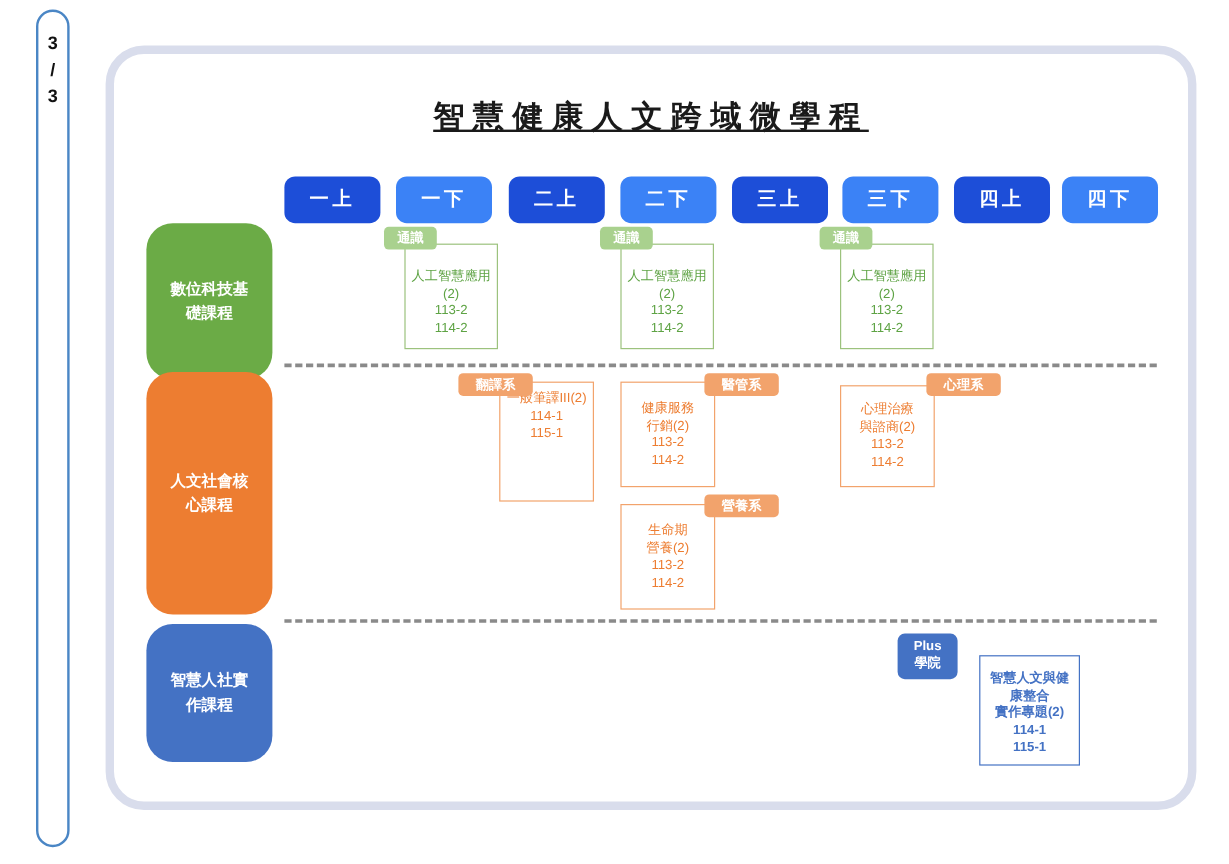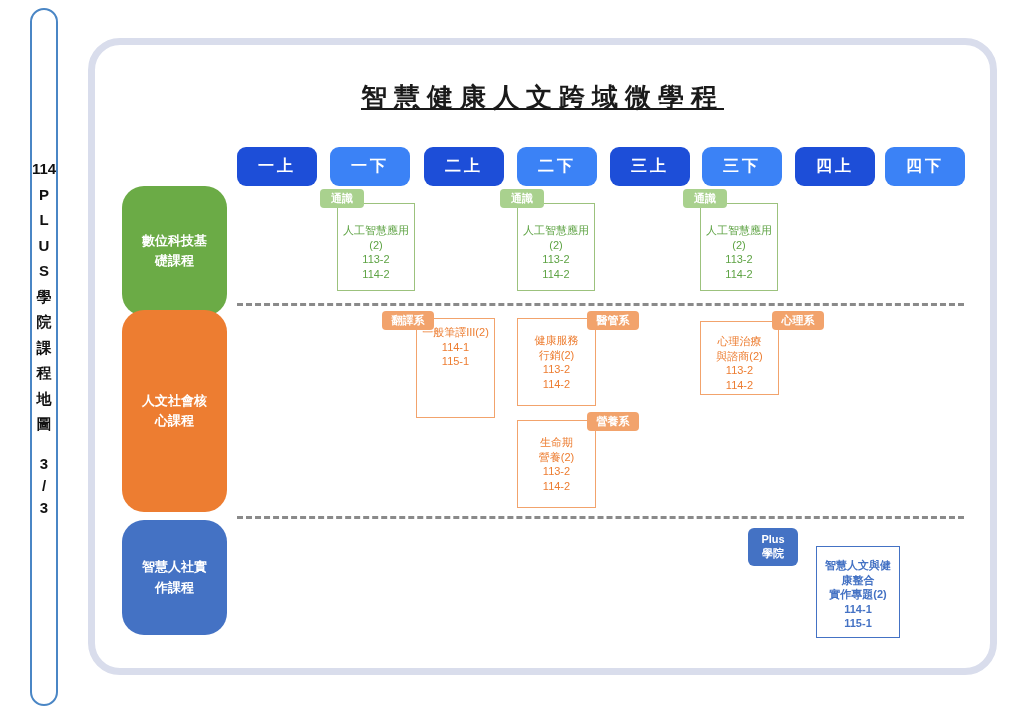--- a/index.html
+++ b/index.html
@@ -59,38 +59,27 @@
   .cbox.g{border-color:#9cc27d;color:#5ea344;}
   .cbox.o{border-color:#f2a36c;color:#ed7d31;}
   .cbox.b{border-color:#4472c4;color:#4472c4;font-weight:bold;}
 
   .ctag{
     position:absolute;height:19px;border-radius:4px;color:#fff;font-weight:bold;
     font-size:11px;display:flex;align-items:center;justify-content:center;
     text-align:center;z-index:2;box-sizing:border-box;
   }
   .ctag.g{background:#a9d18e;width:44px;top:189px;}
-  .ctag.o{background:#f2a36c;width:52px;top:311px;}
+  .ctag.o{background:#f2a36c;width:62px;top:311px;}
   .ctag.b{background:#4472c4;width:50px;height:38px;border-radius:6px;line-height:1.25;}
 </style>
 </head>
 <body>
 
 <div class="sidebar">
-  <div class="sb-top pre">114
-P
-L
-U
-S
-學
-院
-課
-程
-地
-圖</div>
   <div class="sb-page pre">3
 /
 3</div>
 </div>
 
 <div class="panel"></div>
 
 <div class="map-title">智慧健康人文跨域微學程</div>
 
 <div class="pill gray" style="left:237px">一上</div>
@@ -138,21 +127,21 @@
 114-1
 115-1</div>
 
 <div class="ctag o" style="left:587px">醫管系</div>
 <div class="cbox o pre" style="left:517px;top:318px;width:79px;height:88px;padding-top:14px">健康服務
 行銷(2)
 113-2
 114-2</div>
 
 <div class="ctag o" style="left:772px">心理系</div>
-<div class="cbox o pre" style="left:700px;top:321px;width:79px;height:74px;padding-top:12px">心理治療
+<div class="cbox o pre" style="left:700px;top:321px;width:79px;height:85px;padding-top:12px">心理治療
 與諮商(2)
 113-2
 114-2</div>
 
 <div class="ctag o" style="left:587px;top:412px">營養系</div>
 <div class="cbox o pre" style="left:517px;top:420px;width:79px;height:88px;padding-top:14px">生命期
 營養(2)
 113-2
 114-2</div>
 

